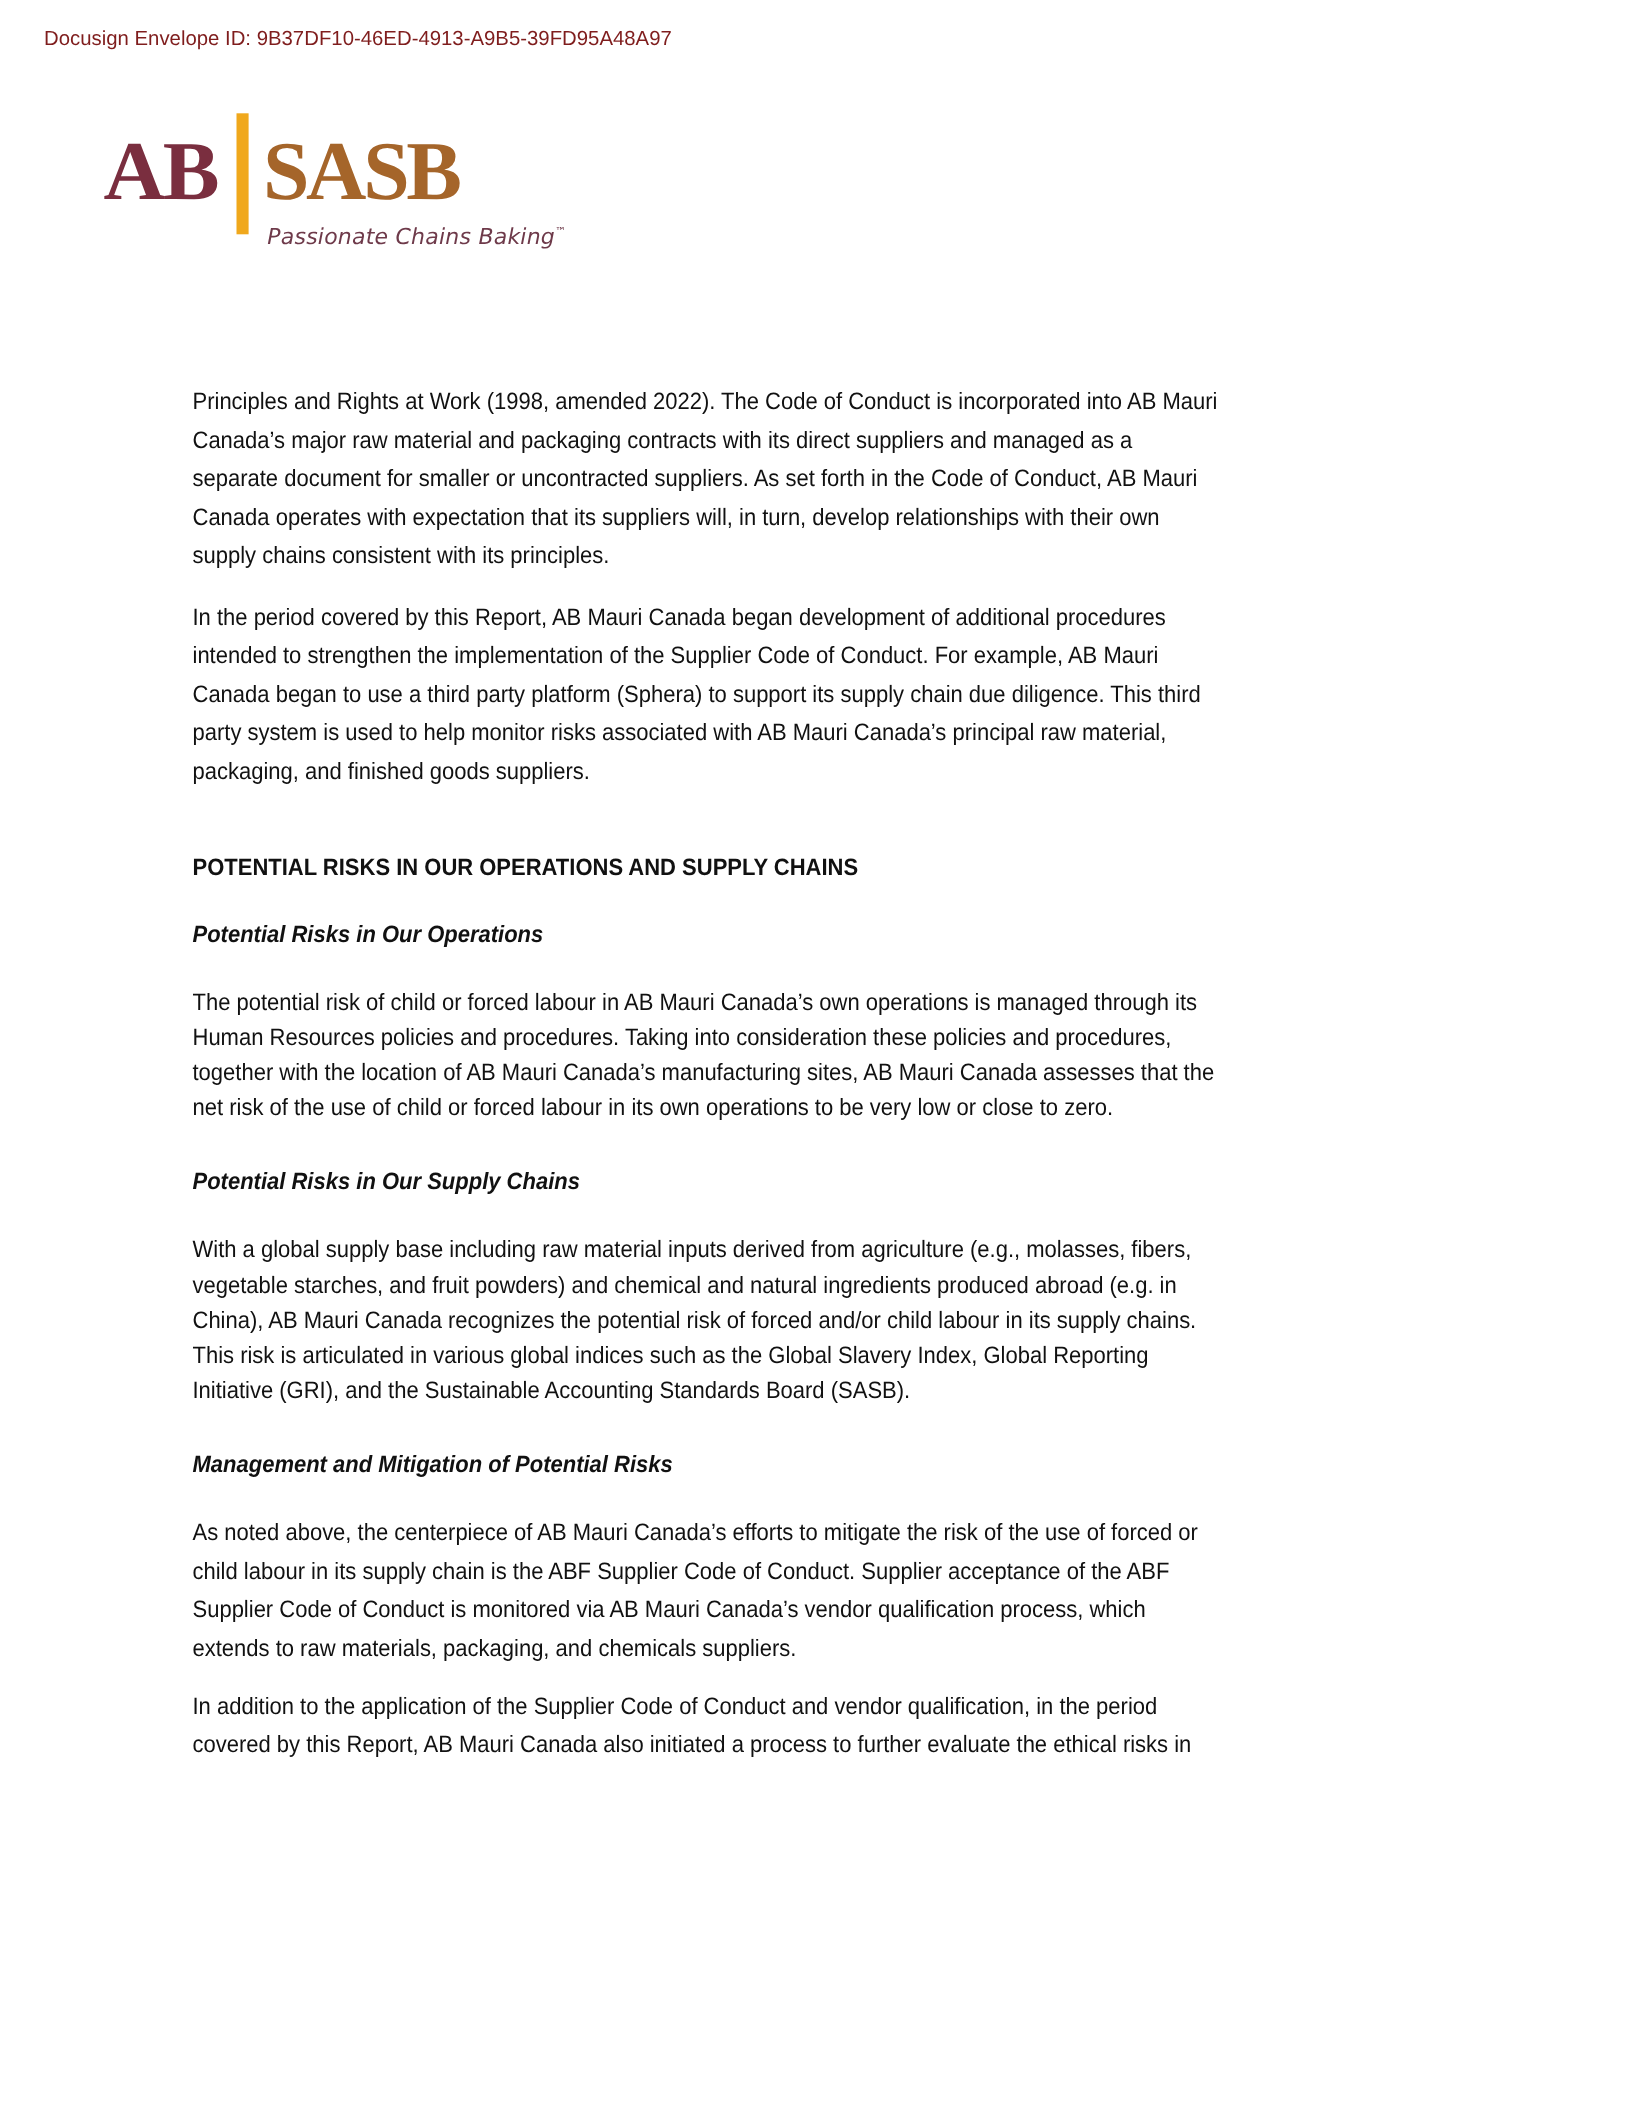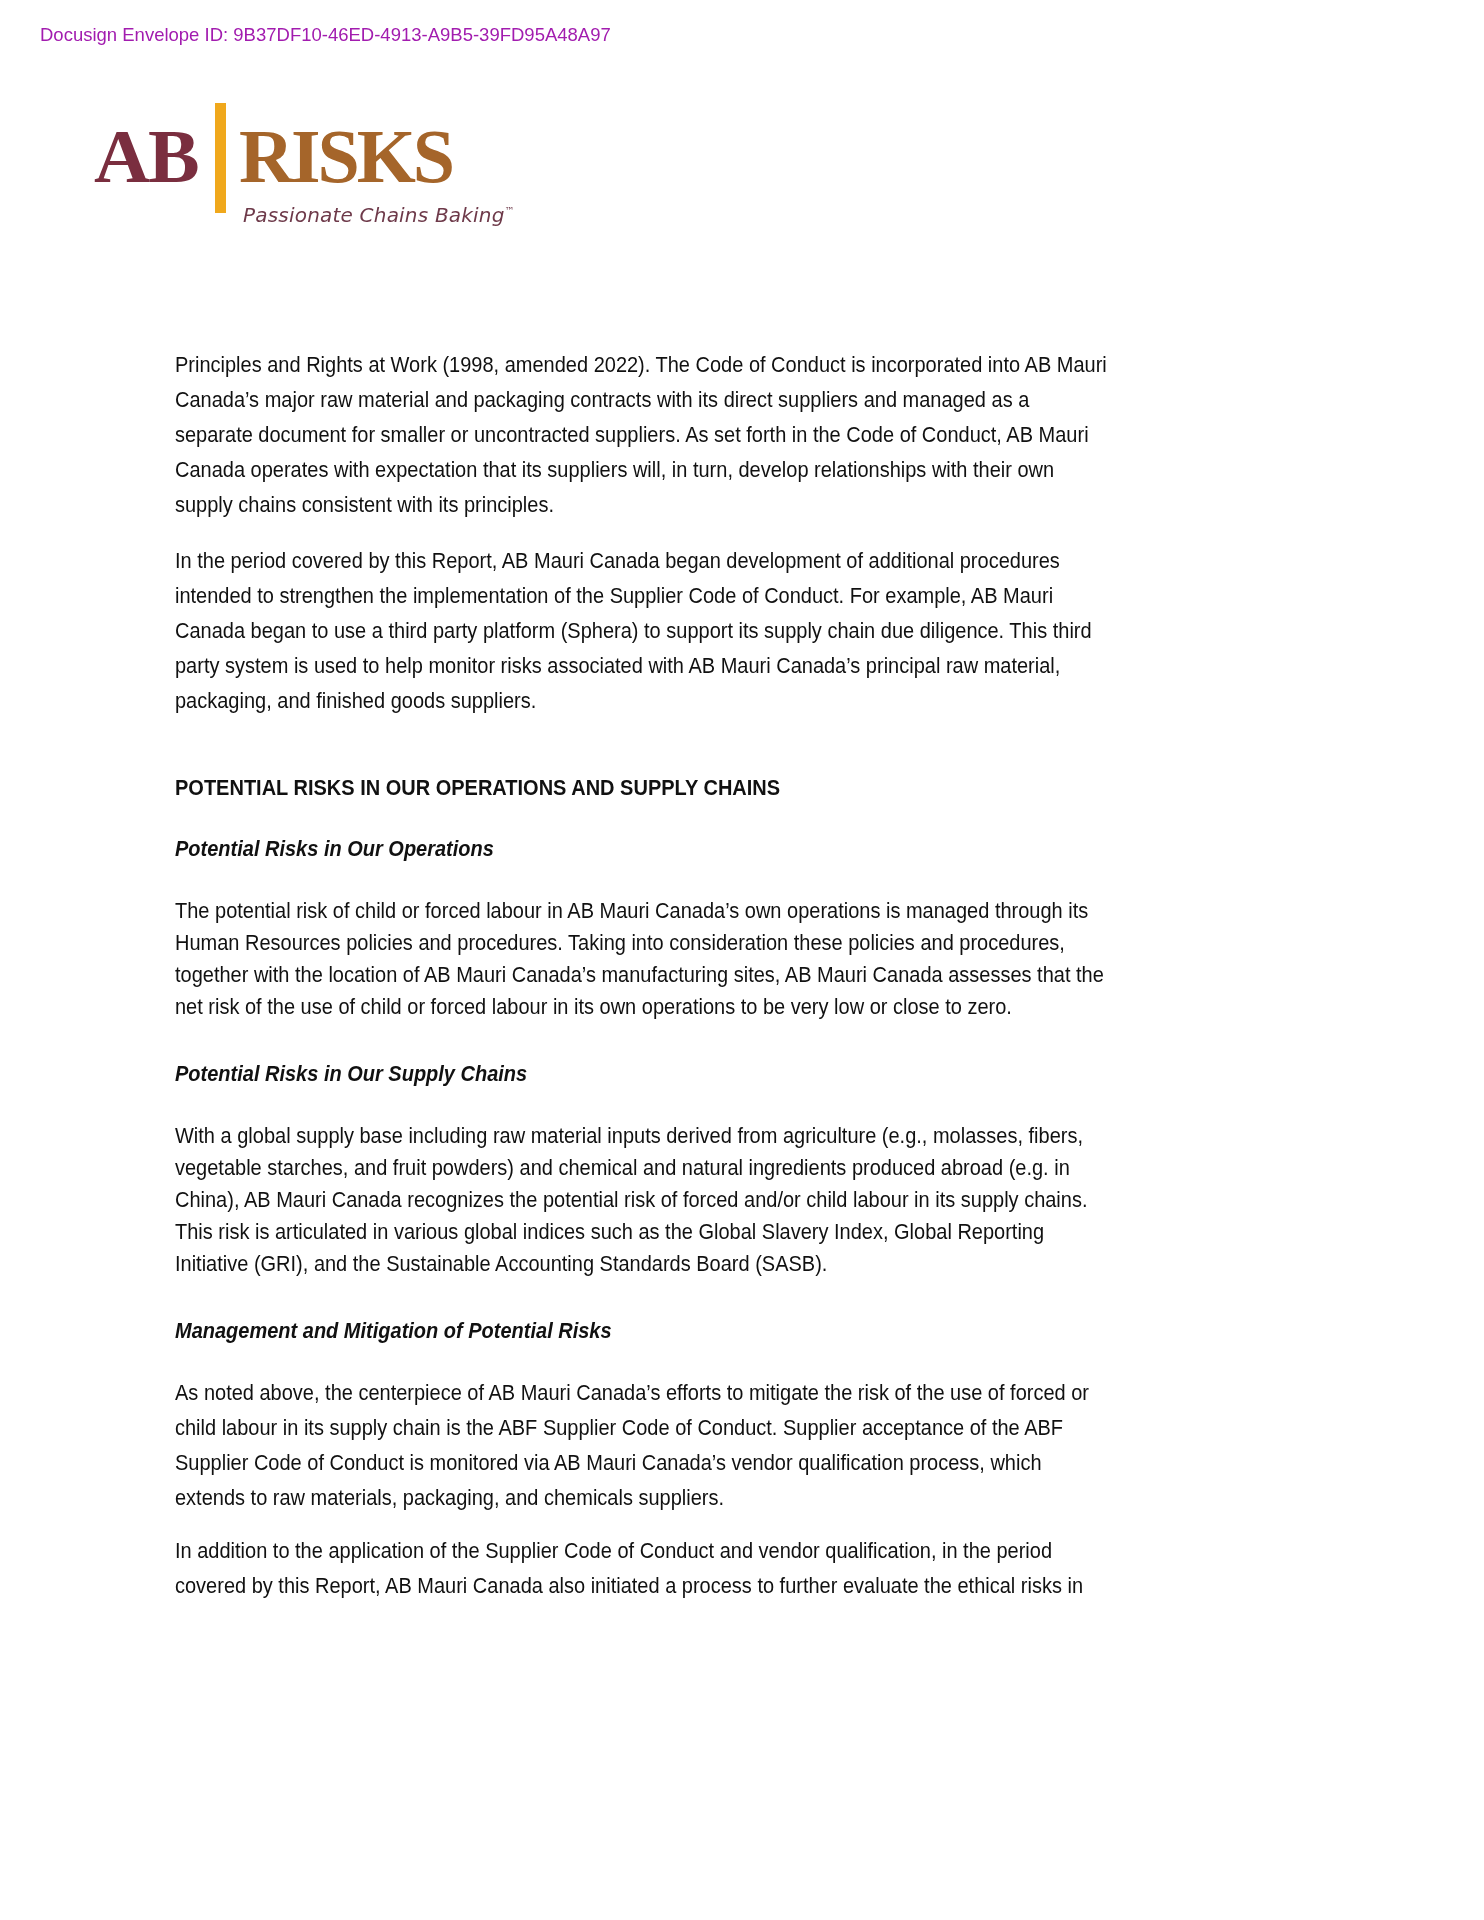--- a/index.html
+++ b/index.html
@@ -1,19 +1,19 @@
 <!DOCTYPE html>
 <html><head>
   <meta charset="utf-8">
   <style>
     html, body { margin: 0; padding: 0; background: #ffffff; }
     body { width: 1484px; height: 1920px; position: relative; overflow: hidden; }
     .envelope {
       position: absolute; left: 40px; top: 24px;
-      font-family: "Liberation Sans", sans-serif; font-size: 18.5px; color: #a21caf;
+      font-family: "Liberation Sans", sans-serif; font-size: 18.5px; color: #7f1d1d;
       white-space: nowrap;
     }
     .logo { position: absolute; left: 1px; top: 0; width: 600px; height: 260px; }
     .logo .ab {
       position: absolute; left: 93px; top: 118px;
       font-family: "Liberation Serif", serif; font-weight: bold; font-size: 76px;
       color: #7a2e3f; letter-spacing: -2px; line-height: 76px;
       transform: scaleX(1.02); transform-origin: left top;
     }
     .logo .bar {
@@ -42,21 +42,21 @@
     .h-sub { font-weight: bold; font-style: italic; font-size: 21.5px; }
   </style>
 </head>
 <body>
 
 <div class="envelope">Docusign Envelope ID: 9B37DF10-46ED-4913-A9B5-39FD95A48A97</div>
 
 <div class="logo">
   <span class="ab">AB</span>
   <span class="bar"></span>
-  <span class="mauri">RISKS</span>
+  <span class="mauri">SASB</span>
   <span class="tagline"><span>Passionate Chains Baking</span><sup>™</sup></span>
 </div>
 
 <div>
   <div class="line" style="top: 352px; transform: scaleX(0.93);">Principles and Rights at Work (1998, amended 2022). The Code of Conduct is incorporated into AB Mauri</div>
   <div class="line" style="top: 387px; transform: scaleX(0.93);">Canada’s major raw material and packaging contracts with its direct suppliers and managed as a</div>
   <div class="line" style="top: 422px; transform: scaleX(0.93);">separate document for smaller or uncontracted suppliers.  As set forth in the Code of Conduct, AB Mauri</div>
   <div class="line" style="top: 457px; transform: scaleX(0.93);">Canada operates with expectation that its suppliers will, in turn, develop relationships with their own</div>
   <div class="line" style="top: 492px; transform: scaleX(0.93);">supply chains consistent with its principles.</div>
 </div>

